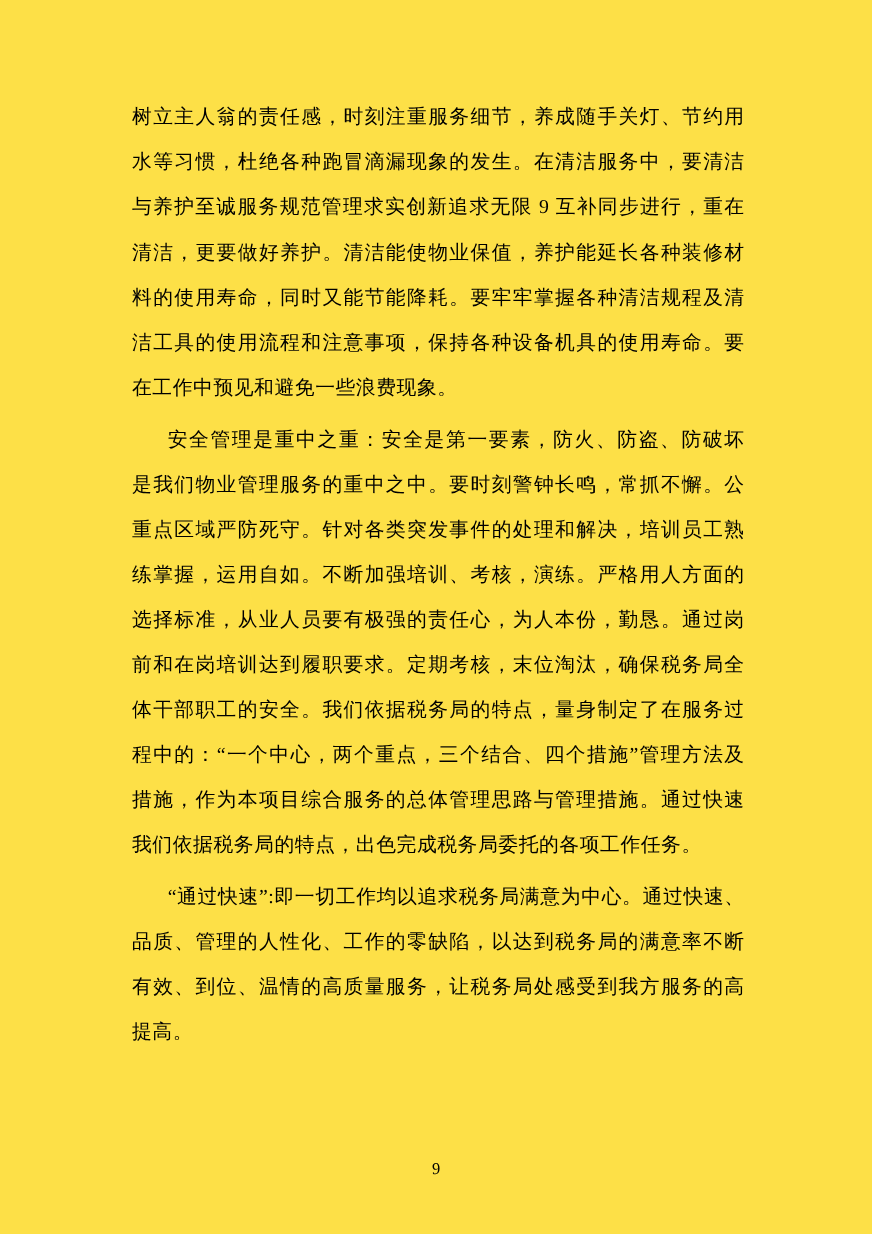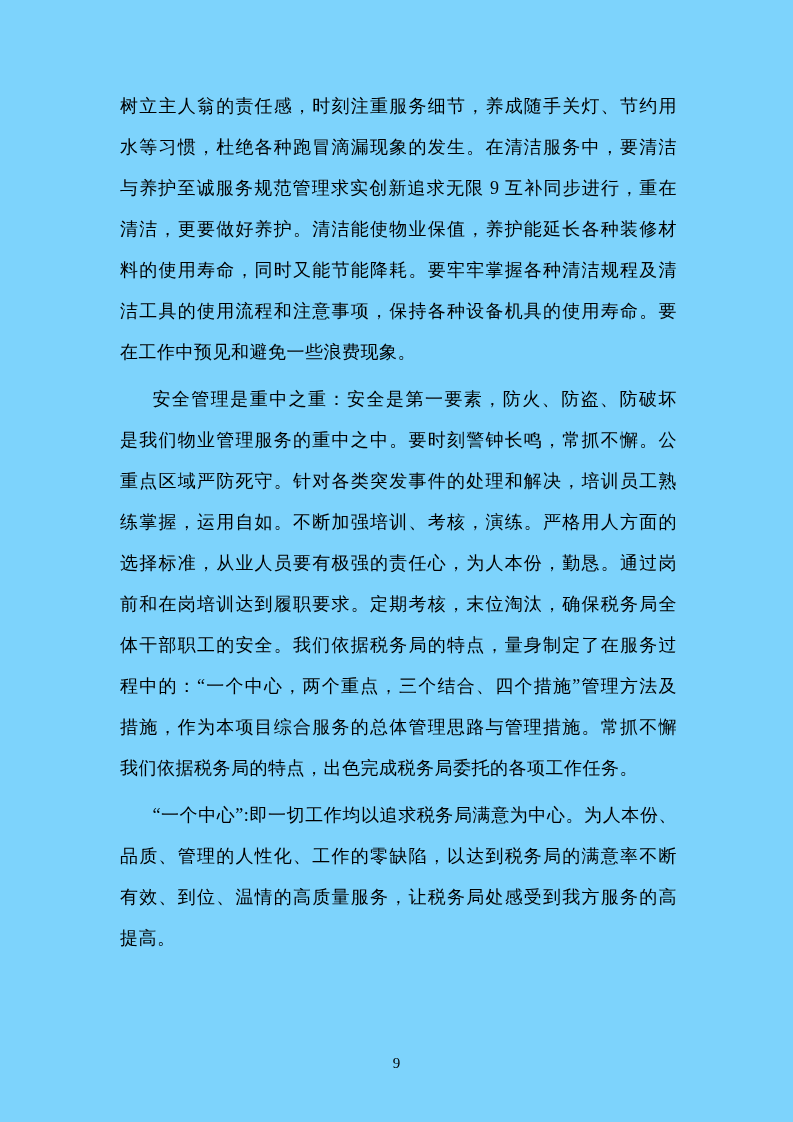--- a/index.html
+++ b/index.html
@@ -4,21 +4,21 @@
 <style>
   html, body {
     margin: 0;
     padding: 0;
     background: #ffffff;
   }
   .page {
     position: relative;
     width: 793px;
     height: 1122px;
-    background: #7dd3fc;
+    background: #fde047;
     color: #000000;
     font-family: "Liberation Serif", "DejaVu Serif", serif;
     overflow: hidden;
   }
   .content {
     position: absolute;
     left: 120px;
     top: 86px;
     width: 557px;
   }
@@ -70,25 +70,25 @@
       </div>
       <div class="para">
         <div class="line indent">安全管理是重中之重：安全是第一要素，防火、防盗、防破坏</div>
         <div class="line">是我们物业管理服务的重中之中。要时刻警钟长鸣，常抓不懈。公</div>
         <div class="line">重点区域严防死守。针对各类突发事件的处理和解决，培训员工熟</div>
         <div class="line">练掌握，运用自如。不断加强培训、考核，演练。严格用人方面的</div>
         <div class="line">选择标准，从业人员要有极强的责任心，为人本份，勤恳。通过岗</div>
         <div class="line">前和在岗培训达到履职要求。定期考核，末位淘汰，确保税务局全</div>
         <div class="line">体干部职工的安全。我们依据税务局的特点，量身制定了在服务过</div>
         <div class="line">程中的：“一个中心，两个重点，三个结合、四个措施”管理方法及</div>
-        <div class="line">措施，作为本项目综合服务的总体管理思路与管理措施。常抓不懈</div>
+        <div class="line">措施，作为本项目综合服务的总体管理思路与管理措施。通过快速</div>
         <div class="line last">我们依据税务局的特点，出色完成税务局委托的各项工作任务。</div>
       </div>
       <div class="para">
-        <div class="line indent">“一个中心”:即一切工作均以追求税务局满意为中心。为人本份、</div>
+        <div class="line indent">“通过快速”:即一切工作均以追求税务局满意为中心。通过快速、</div>
         <div class="line">品质、管理的人性化、工作的零缺陷，以达到税务局的满意率不断</div>
         <div class="line">有效、到位、温情的高质量服务，让税务局处感受到我方服务的高</div>
         <div class="line last">提高。</div>
       </div>
     </div>
   <div class="footer">
     <span>9</span>
   </div>
 </div>
 

